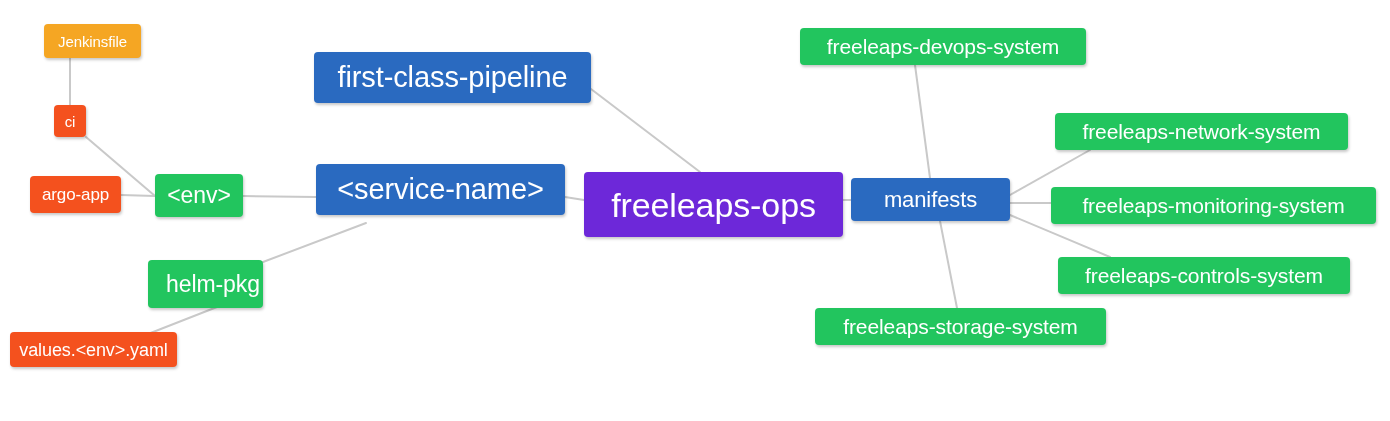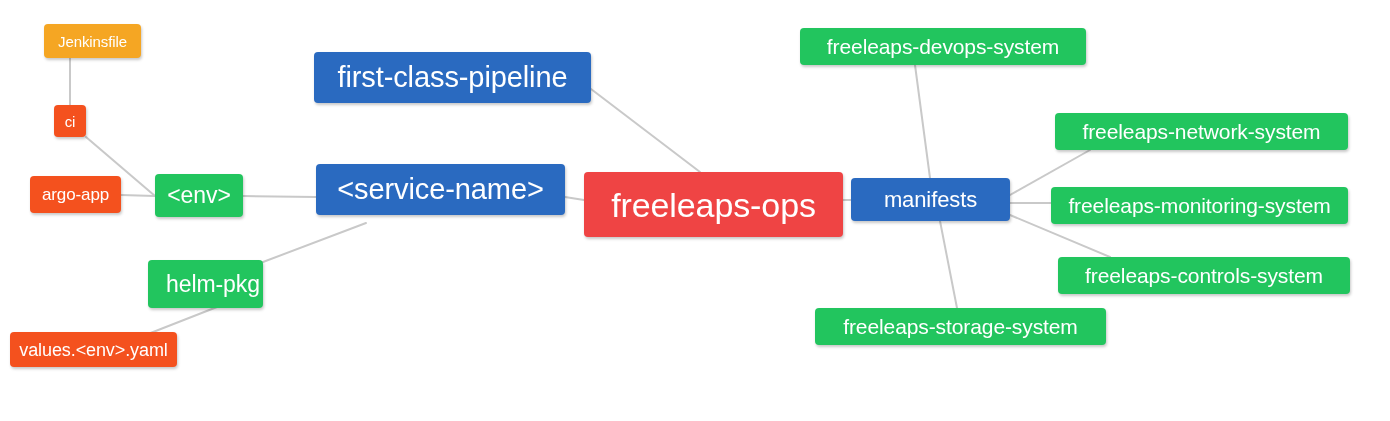--- a/index.html
+++ b/index.html
@@ -83,33 +83,33 @@
       </div>
       <div class="node" style="left: 10px; top: 332px; width: 167px; height: 35px; background: rgb(244, 81, 30); font-size: 18px;">
         <span class="node-label">values.&lt;env&gt;.yaml</span>
       </div>
       <div class="node" style="left: 314px; top: 52px; width: 277px; height: 51px; background: rgb(42, 106, 192); font-size: 29px;">
         <span class="node-label">first-class-pipeline</span>
       </div>
       <div class="node" style="left: 316px; top: 164px; width: 249px; height: 51px; background: rgb(42, 106, 192); font-size: 29px;">
         <span class="node-label">&lt;service-name&gt;</span>
       </div>
-      <div class="node" style="left: 584px; top: 172px; width: 259px; height: 65px; background: #ef4444; font-size: 34px; justify-content: center;">
+      <div class="node" style="left: 584px; top: 172px; width: 259px; height: 65px; background: #6d28d9; font-size: 34px; justify-content: center;">
         <span class="node-label">freeleaps-ops</span>
       </div>
       <div class="node" style="left: 851px; top: 178px; width: 159px; height: 43px; background: rgb(42, 106, 192); font-size: 22px;">
         <span class="node-label">manifests</span>
       </div>
       <div class="node" style="left: 800px; top: 28px; width: 286px; height: 37px; background: rgb(34, 197, 94); font-size: 21px; text-align: right;">
         <span class="node-label">freeleaps-devops-system</span>
       </div>
       <div class="node" style="left: 1055px; top: 113px; width: 293px; height: 37px; background: rgb(34, 197, 94); font-size: 21px;">
         <span class="node-label">freeleaps-network-system</span>
       </div>
-      <div class="node" style="left: 1051px; top: 187px; width: 297px; height: 37px; background: rgb(34, 197, 94); font-size: 21px;">
+      <div class="node" style="left: 1051px; top: 187px; width: 325px; height: 37px; background: rgb(34, 197, 94); font-size: 21px;">
         <span class="node-label">freeleaps-monitoring-system</span>
       </div>
       <div class="node" style="left: 1058px; top: 257px; width: 292px; height: 37px; background: rgb(34, 197, 94); font-size: 21px;">
         <span class="node-label">freeleaps-controls-system</span>
       </div>
       <div class="node" style="left: 815px; top: 308px; width: 291px; height: 37px; background: rgb(34, 197, 94); font-size: 21px;">
         <span class="node-label">freeleaps-storage-system</span>
       </div>
     </div>
 </div>

